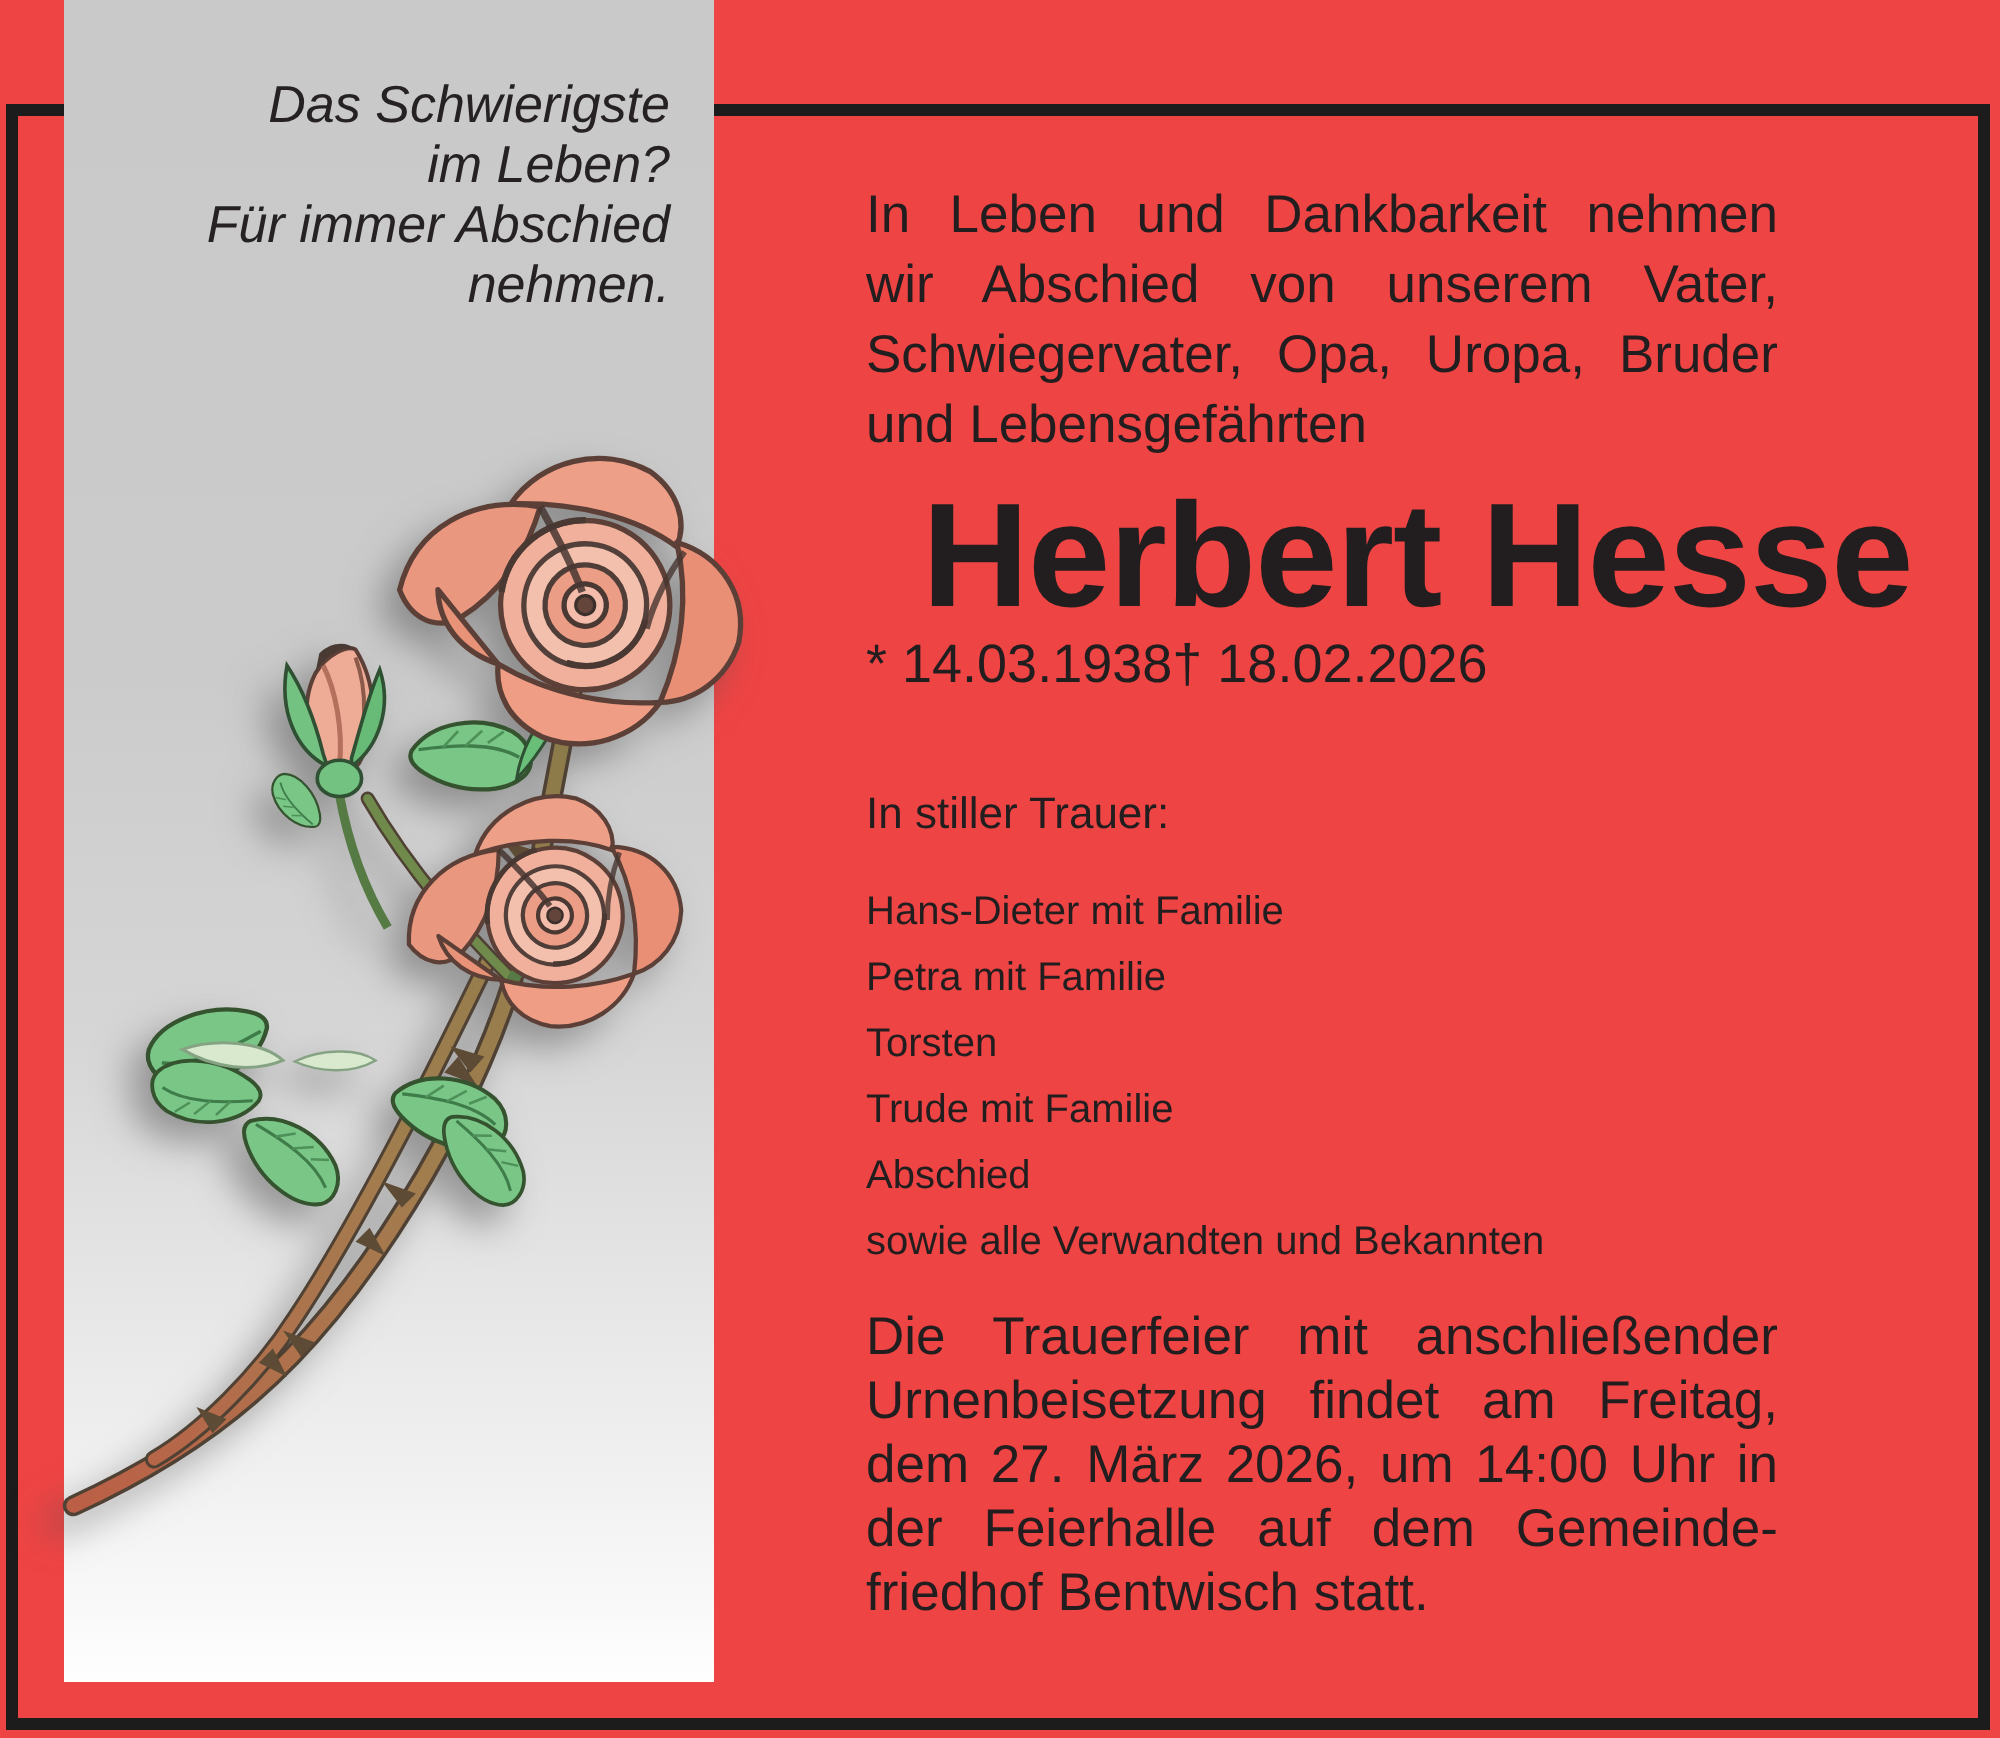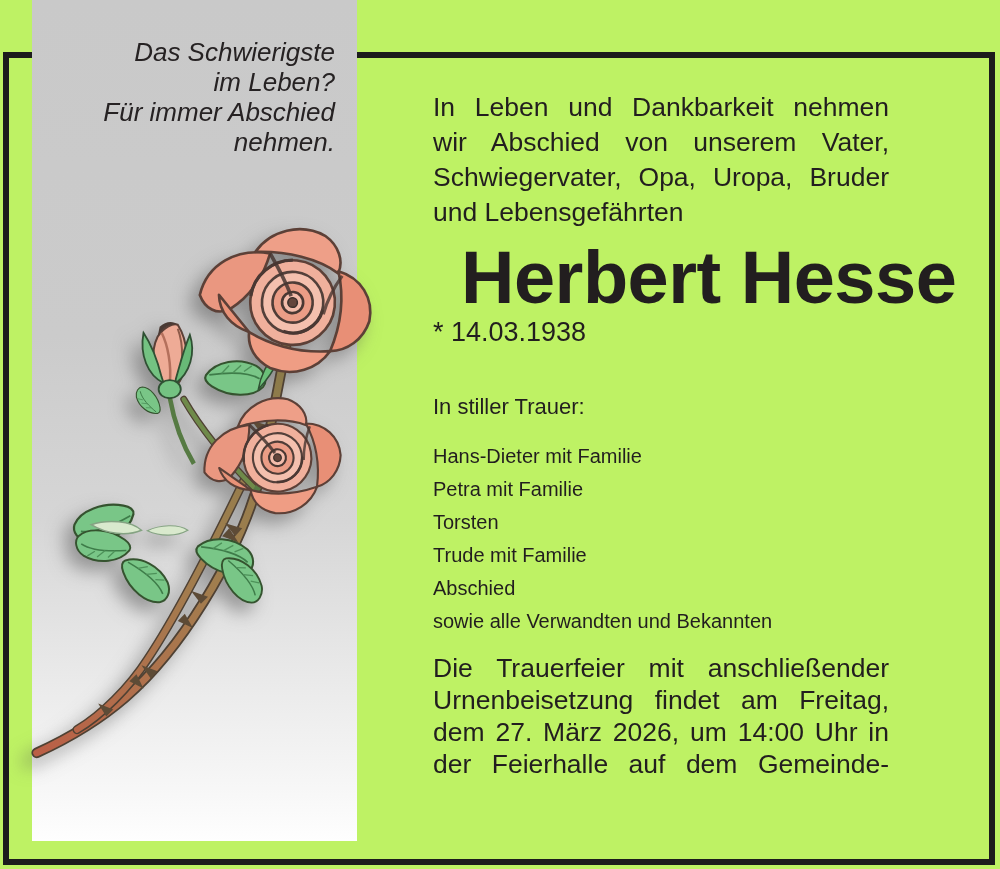--- a/index.html
+++ b/index.html
@@ -1,19 +1,19 @@
 <!DOCTYPE html>
 <html><head>
 <meta charset="utf-8">
 <style>
   * { margin:0; padding:0; box-sizing:border-box; }
   html,body { width:1000px; height:869px; background:#ffffff; }
   .page {
     position:relative; width:1000px; height:869px; overflow:hidden;
-    font-family:"Liberation Sans", sans-serif; color:#221e1f; background:#bef264;
+    font-family:"Liberation Sans", sans-serif; color:#221e1f; background:#ef4444;
   }
   .frame {
     position:absolute; left:3px; top:52px; width:992px; height:813px;
     border:6px solid #1c1c1c;
   }
   .panel {
     position:absolute; left:32px; top:0; width:325px; height:841px;
     background:linear-gradient(180deg,#c9c9c9 0%,#cbcbcb 40%,#d6d6d6 62%,#e7e7e7 78%,#f4f4f4 91%,#fefefe 100%);
   }
   .quote {
@@ -147,34 +147,36 @@
       <div class="just">In Leben und Dankbarkeit nehmen</div>
       <div class="just">wir Abschied von unserem Vater,</div>
       <div class="just">Schwiegervater, Opa, Uropa, Bruder</div>
       <div>und Lebensgefährten</div>
     </div>
 
     <h1 class="name">Herbert Hesse</h1>
 
     <div class="dates">
       <span>* 14.03.1938</span>
+      <span>† 18.02.2026</span>
     </div>
 
     <div class="trauer">In stiller Trauer:</div>
 
     <div class="mourners">
       <div>Hans-Dieter mit Familie</div>
       <div>Petra mit Familie</div>
       <div>Torsten</div>
       <div>Trude mit Familie</div>
       <div>Abschied</div>
       <div>sowie alle Verwandten und Bekannten</div>
     </div>
 
     <div class="funeral">
       <div class="just">Die Trauerfeier mit anschließender</div>
       <div class="just">Urnenbeisetzung findet am Freitag,</div>
       <div class="just">dem 27. März 2026, um 14:00 Uhr in</div>
       <div class="just">der Feierhalle auf dem Gemeinde-</div>
+      <div>friedhof Bentwisch statt.</div>
     </div>
 
   </div>
 </div>
 
 </body></html>

